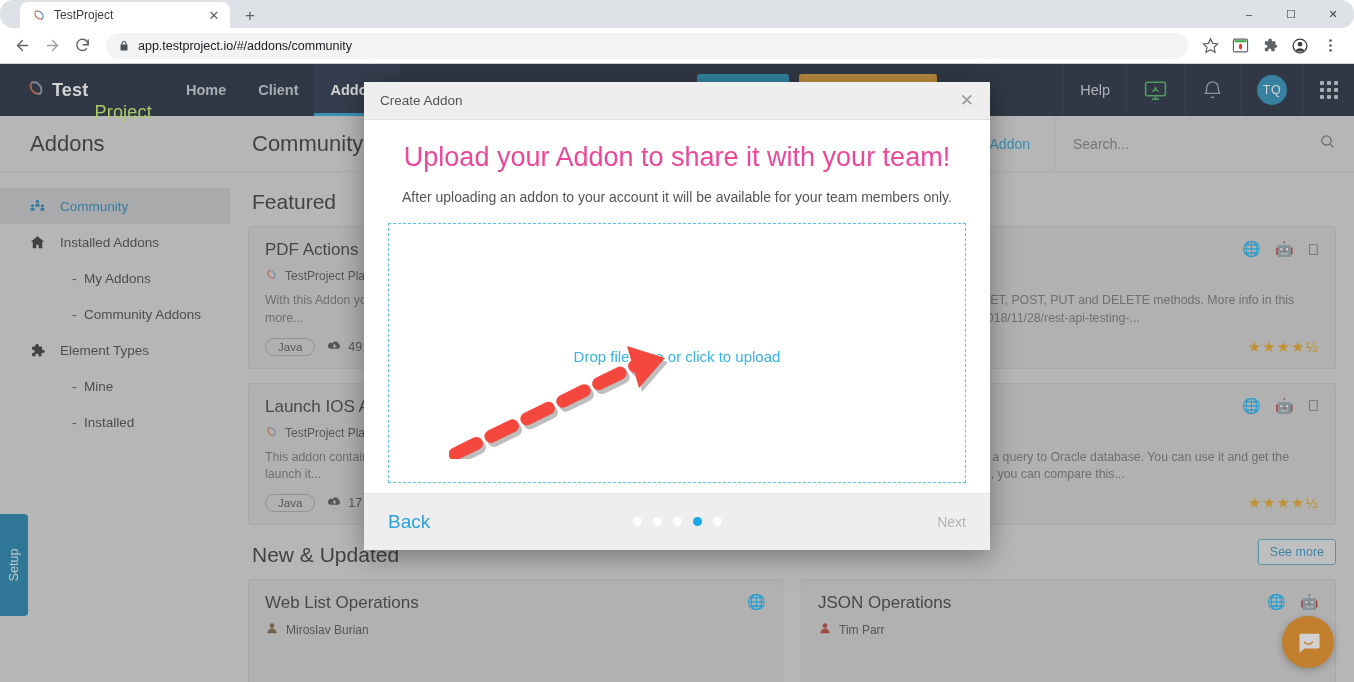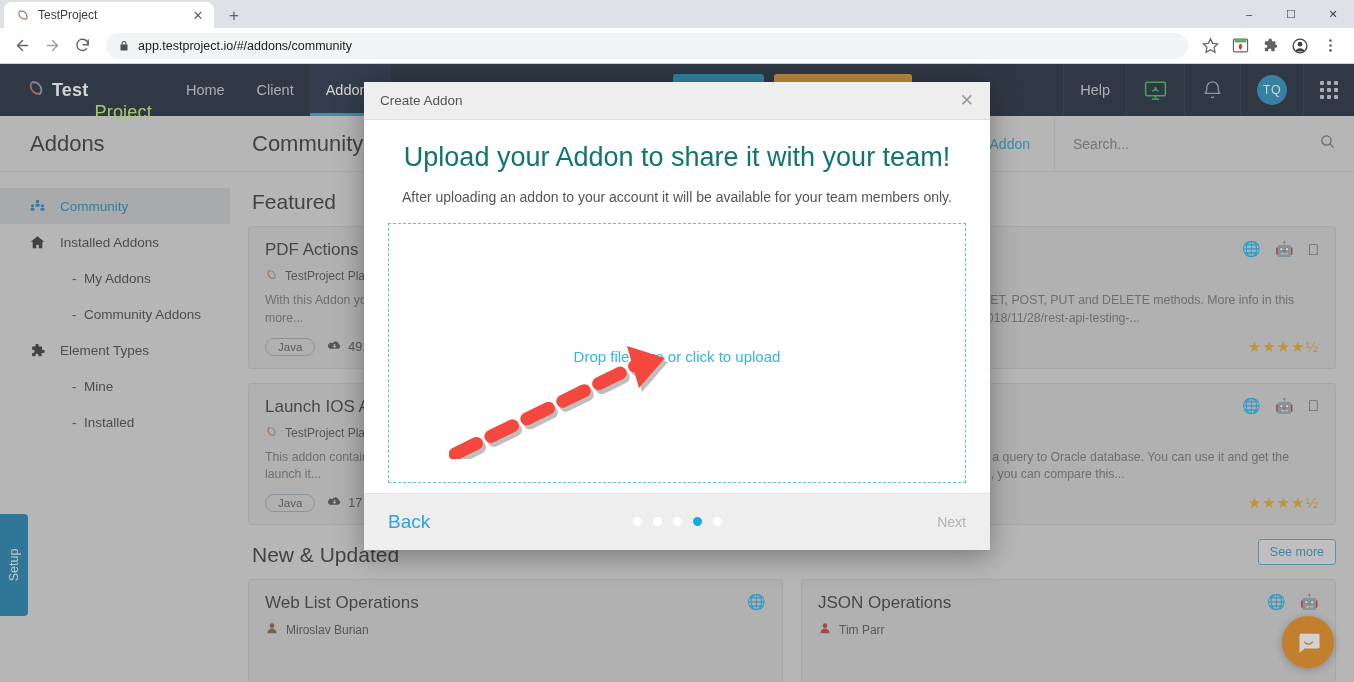--- a/index.html
+++ b/index.html
@@ -6,22 +6,23 @@
   html, body {
     width: 1354px; height: 682px;
     font-family: "Liberation Sans", sans-serif;
     overflow: hidden;
     background: #ffffff;
   }
 
   
   .browser-tabstrip {
     height: 28px; background: #dee1e6;
-    display: flex; align-items: flex-end; padding-left: 4px;
+    display: flex; align-items: flex-end; padding-left: 20px;
     position: relative;
+    border-radius: 13px;
   }
   .tab {
     display: flex; align-items: center; gap: 8px;
     height: 26px; width: 210px;
     background: #ffffff; border-radius: 8px 8px 0 0;
     padding: 0 8px 0 12px; font-size: 12px; color: #3c4043;
     position: relative;
   }
   .tab-favicon { width: 14px; height: 14px; flex: 0 0 14px; position: relative; }
   .tab-favicon svg { display:block; }
@@ -63,21 +64,21 @@
     display: flex; align-items: stretch; color: #c9ced8;
     position: relative; z-index: 2;
   }
   .brand { display: flex; align-items: center; gap: 6px; padding: 0 18px 0 26px;
            font-size: 18px; letter-spacing: .2px; }
   .brand-bold { color: #ffffff; font-weight: bold; }
   .brand-light { color: #bef264; margin-top: 44px; }
   .navitems { display: flex; align-items: stretch; }
   .navitem {
     display: flex; align-items: center; padding: 0 16px;
-    font-size: 14.5px; color: #c2c8d2; position: relative;
+    font-size: 14.5px; color: #c2c8d2; position: relative; font-weight: bold;
   }
   .navitem.active { color: #ffffff; background: #17243b; }
   .navitem.active::after {
     content: ""; position: absolute; left: 0; right: 0; bottom: 0;
     height: 3px; background: #1b9fd0;
   }
   .nav-btn {
     align-self: center; margin-left: 14px; height: 32px; padding: 0 16px;
     display: flex; align-items: center; border-radius: 3px;
     font-size: 14.5px; color: #ffffff; white-space: nowrap;
@@ -181,21 +182,21 @@
     box-shadow: 0 6px 26px rgba(0,0,0,.35);
     display: flex; flex-direction: column;
   }
   .modal-head {
     height: 38px; background: #eeeeee; border-bottom: 1px solid #e0e0e0;
     display: flex; align-items: center; padding: 0 16px;
   }
   .modal-head-title { flex: 1; font-size: 13.5px; color: #555; }
   .modal-close { font-size: 17px; color: #9b9b9b; line-height: 1; }
   .modal-body { flex: 1; padding: 22px 24px 10px 24px; }
-  .modal-h1 { font-size: 27px; color: #0f766e; text-align: center; font-weight: normal; }
+  .modal-h1 { font-size: 27px; color: #ec4899; text-align: center; font-weight: normal; }
   .modal-sub { font-size: 14px; color: #555; text-align: center; margin-top: 16px; }
   .dropzone {
     margin-top: 18px; height: 260px;
     border: 1px dashed #5bc0f0; position: relative;
     display: flex; align-items: center; justify-content: center;
   }
   .dz-text { font-size: 15px; color: #35b3ea; position: absolute; top: 124px; }
   .arrow-wrap { position: absolute; left: 60px; top: 120px; }
   .modal-foot {
     height: 58px; background: #eeeeee; border-top: 1px solid #e4e4e4;

